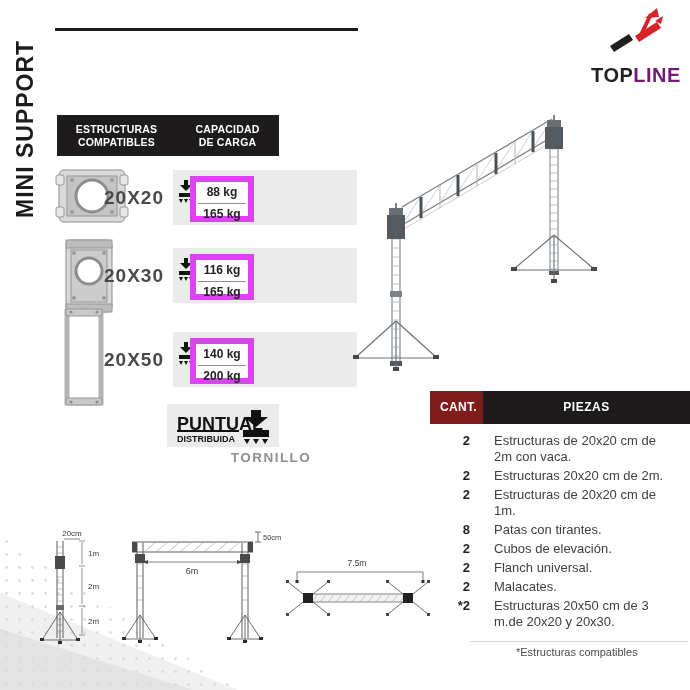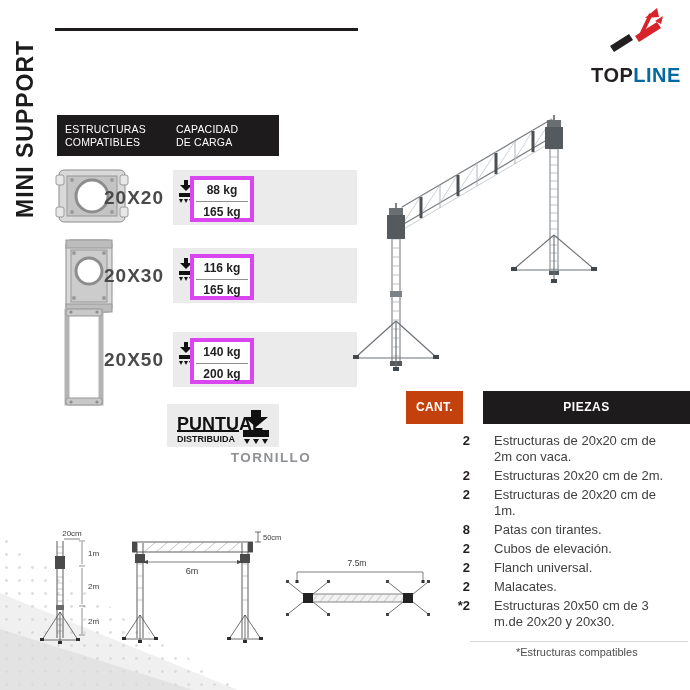--- a/index.html
+++ b/index.html
@@ -24,55 +24,55 @@
   
   .toprule{left:55px;top:28px;width:303px;height:3px;background:#1d1b1c;}
   .banner{left:52px;top:37px;width:308px;height:61px;background:#1d1b1c;color:#fff;
           font-size:33px;font-weight:bold;text-align:center;line-height:61px;letter-spacing:.5px;}
 
   
   .logo{left:583px;top:6px;width:106px;height:84px;}
   .logomark{position:absolute;left:26px;top:0;}
   .logotext{position:absolute;left:0;top:58px;width:106px;text-align:center;
             font-size:20px;font-weight:900;letter-spacing:.5px;white-space:nowrap;}
-  .logotext .t{color:#231f20;} .logotext .l{color:#0369a1;}
+  .logotext .t{color:#231f20;} .logotext .l{color:#701a75;}
 
   
   .hbar{left:57px;top:115px;width:222px;height:41px;background:#1d1b1c;color:#fff;
         display:flex;align-items:center;}
-  .hcell{flex:1;text-align:left;font-size:10.5px;font-weight:normal;line-height:13px;letter-spacing:.2px;padding-left:8px;}
+  .hcell{flex:1;text-align:center;font-size:10.5px;font-weight:bold;line-height:13px;letter-spacing:.2px;padding-left:8px;}
 
   
   .crow{left:0;width:690px;height:60px;}
   .r0{top:167px;} .r1{top:245px;} .r2{top:329px;}
   .panel{position:absolute;left:173px;top:3px;width:184px;height:55px;background:#ebebeb;}
   .clabel{position:absolute;left:96px;top:20px;width:76px;text-align:center;
           font-size:19px;font-weight:bold;color:#4a4a4a;letter-spacing:1px;}
   .licon{position:absolute;left:177px;top:13px;}
   .kgbox{position:absolute;left:190px;top:9px;width:64px;height:46px;background:#fff;
-         border:4px solid #d946ef;box-sizing:border-box;}
+         border:6px solid #d946ef;box-sizing:border-box;}
   .kgcell{height:21px;line-height:21px;text-align:center;font-size:12px;font-weight:bold;color:#222;}
   .kgdiv{height:1px;background:#8f8f8f;margin:0 2px;}
 
   
   .thumb{position:absolute;}
   .th0{left:55px;top:0px;} .th1{left:60px;top:-7px;} .th2{left:64px;top:-21px;}
 
   
   .legendbox{left:167px;top:404px;width:112px;height:43px;background:#ebebeb;}
   .lg-puntual{position:absolute;left:10px;top:10px;font-size:18px;font-weight:bold;color:#111;}
   .lg-rule{position:absolute;left:10px;top:26px;width:62px;height:2px;background:#111;}
   .lg-dist{position:absolute;left:10px;top:30px;font-size:9px;font-weight:bold;color:#111;}
   .lg-ic1{position:absolute;left:74px;top:6px;}
   .lg-ic2{position:absolute;left:74px;top:26px;}
   .tornillo{left:200px;top:450px;width:82px;text-align:center;font-size:13.5px;font-weight:bold;
             color:#8e9093;letter-spacing:1.5px;margin-left:30px;}
 
   
-  .qhead{left:406px;top:391px;width:57px;height:33px;background:#c2410c;color:#fff;
+  .qhead{left:430px;top:391px;width:57px;height:33px;background:#7f1d1d;color:#fff;
          font-size:12px;font-weight:bold;text-align:center;line-height:33px;letter-spacing:.3px;}
   .phead{left:483px;top:391px;width:207px;height:33px;background:#1d1b1c;color:#fff;
          font-size:12px;font-weight:bold;text-align:center;line-height:33px;letter-spacing:.5px;}
   .plist{left:430px;top:433px;width:258px;}
   .prow{display:flex;margin-bottom:3px;}
   .pqty{width:40px;text-align:right;font-size:13px;font-weight:bold;color:#231f20;line-height:16px;}
   .pdesc{margin-left:24px;width:172px;font-size:13px;color:#414042;line-height:16px;}
   .psep{left:470px;top:641px;width:218px;height:1px;background:#d6d6d6;}
   .pfoot{left:516px;top:646px;font-size:11px;color:#4c4c4c;}
 

